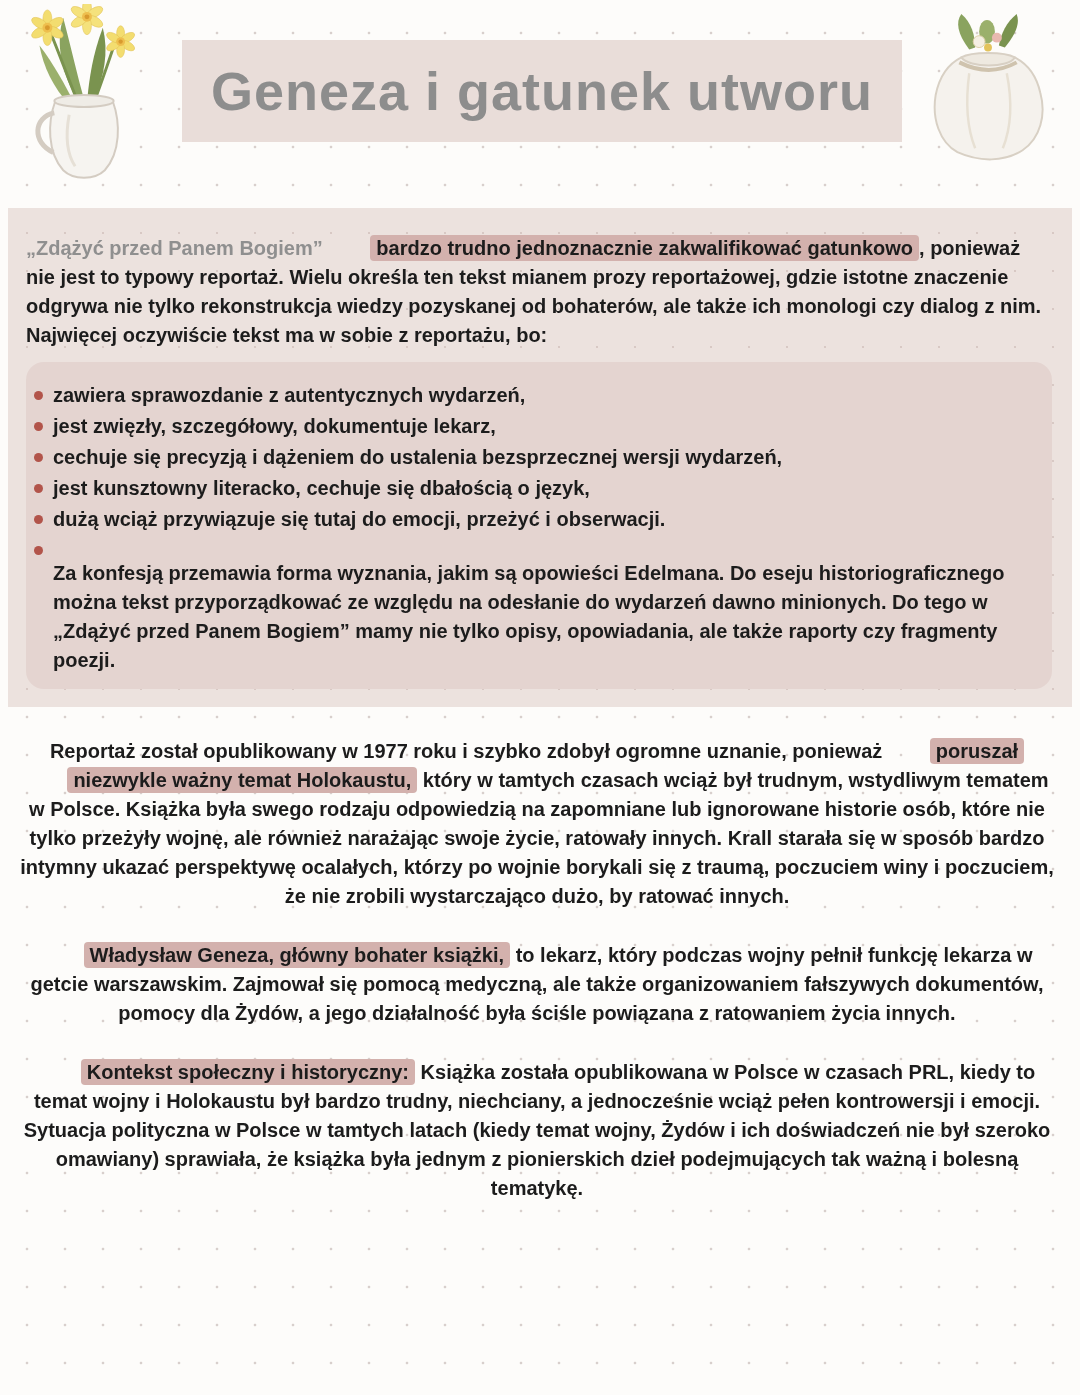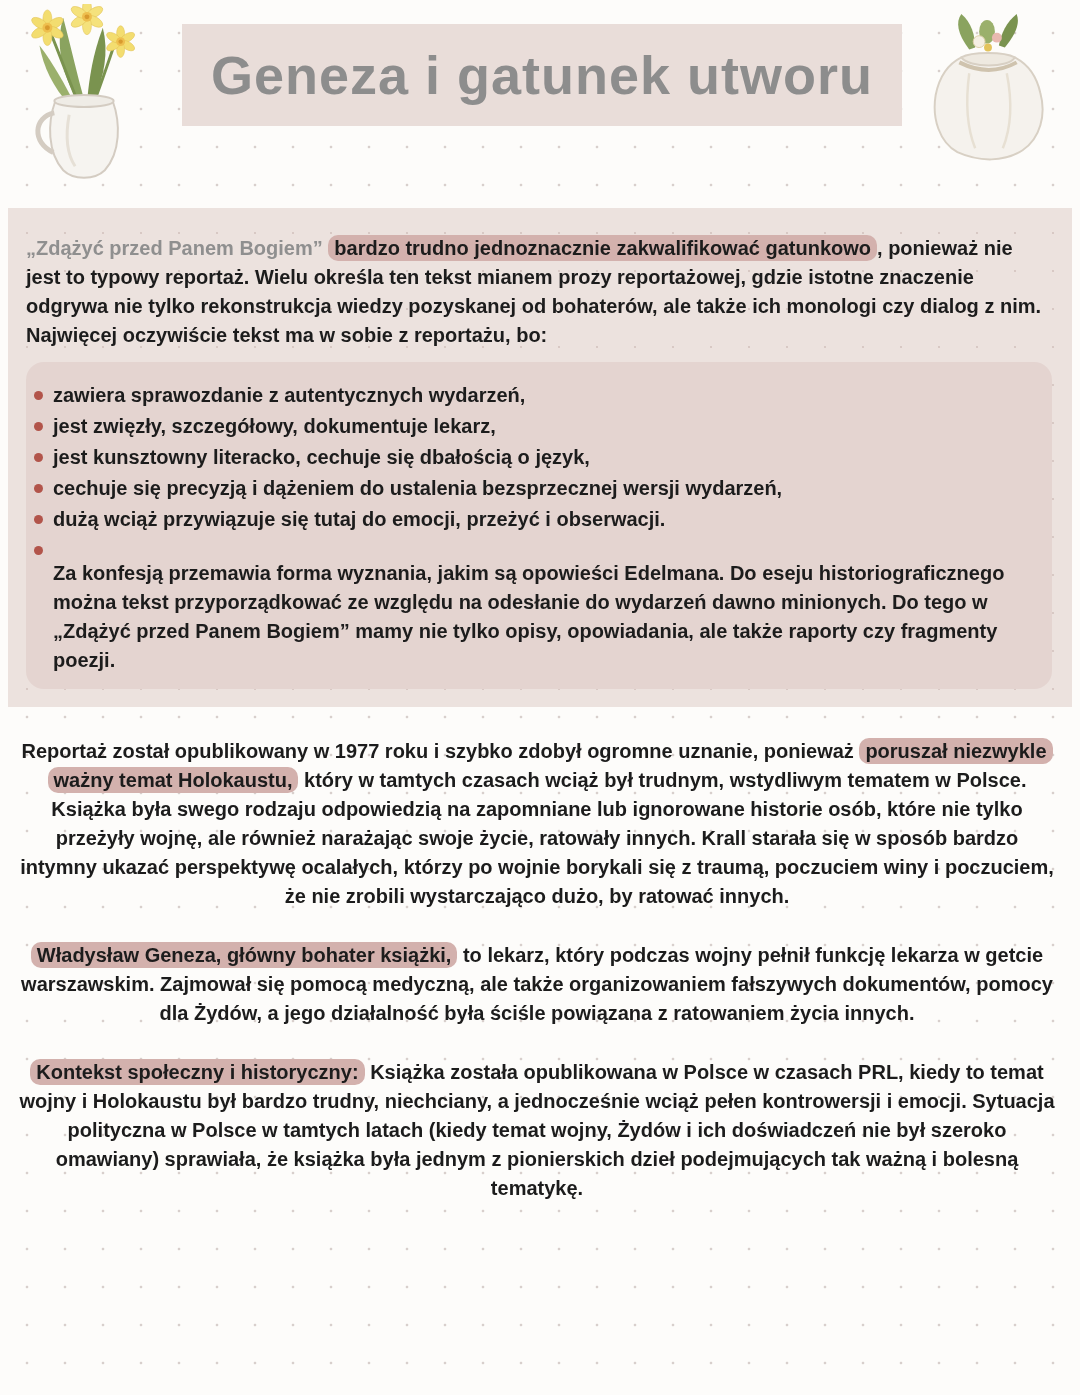--- a/index.html
+++ b/index.html
@@ -16,21 +16,21 @@
     background-size: 38px 38px;
     background-position: 8px 14px;
   }
 
   
   .header { position: relative; height: 198px; }
   .illustration { position: absolute; }
   .illustration.left { left: 8px; top: 4px; width: 152px; height: 188px; }
   .illustration.right { right: 10px; top: 12px; width: 162px; height: 158px; }
   .title-banner {
-    position: absolute; left: 182px; top: 24px; width: 720px; height: 102px;
+    position: absolute; left: 182px; top: 40px; width: 720px; height: 102px;
     background: var(--title-banner-bg, #e9ddd9);
     display: flex; align-items: center; justify-content: center;
   }
   .page-title {
     margin: 0;
     font-size: 54px; font-weight: 700; letter-spacing: 1px;
     color: var(--title-color, #8d8d8d);
     white-space: nowrap;
   }
 
@@ -44,23 +44,24 @@
     background-position: 0 6px;
   }
   .rich, .closing, .feature-text {
     font-size: 20px; font-weight: 700; line-height: 29px;
     hyphens: none;
   }
   .rich { margin: 0; }
   .seg-muted { color: var(--muted-quote, #8f8f8f); }
   .seg-highlight {
     background: var(--highlight, #d3b1ad);
-    border-radius: 10px;
+    border-radius: 4px;
     padding: 2px 6px;
     box-decoration-break: clone;
+    margin-left: 42px;
     -webkit-box-decoration-break: clone;
   }
 
   .inner-panel {
     margin-top: 12px;
     padding: 18px 16px 14px 8px;
     background: var(--inner-panel-bg, #e4d4d0);
     border-radius: 18px;
   }
   .features { list-style: none; margin: 0; padding: 0; }
@@ -161,25 +162,25 @@
         <li class="feature-item">
           <span class="bullet-dot"></span>
           <span class="feature-text">zawiera sprawozdanie z autentycznych wydarzeń,</span>
         </li>
         <li class="feature-item">
           <span class="bullet-dot"></span>
           <span class="feature-text">jest zwięzły, szczegółowy, dokumentuje lekarz,</span>
         </li>
         <li class="feature-item">
           <span class="bullet-dot"></span>
-          <span class="feature-text">jest kunsztowny literacko, cechuje się dbałością o język,</span>
+          <span class="feature-text">cechuje się precyzją i dążeniem do ustalenia bezsprzecznej wersji wydarzeń,</span>
         </li>
         <li class="feature-item">
           <span class="bullet-dot"></span>
-          <span class="feature-text">cechuje się precyzją i dążeniem do ustalenia bezsprzecznej wersji wydarzeń,</span>
+          <span class="feature-text">jest kunsztowny literacko, cechuje się dbałością o język,</span>
         </li>
         <li class="feature-item">
           <span class="bullet-dot"></span>
           <span class="feature-text">dużą wciąż przywiązuje się tutaj do emocji, przeżyć i obserwacji.</span>
         </li>
         <li class="feature-item">
           <span class="bullet-dot"></span>
         </li>
       </ul>
     <p class="closing">Za konfesją przemawia forma wyznania, jakim są opowieści Edelmana. Do eseju historiograficznego można tekst przyporządkować ze względu na odesłanie do wydarzeń dawno minionych. Do tego w „Zdążyć przed Panem Bogiem” mamy nie tylko opisy, opowiadania, ale także raporty czy fragmenty poezji.</p>

